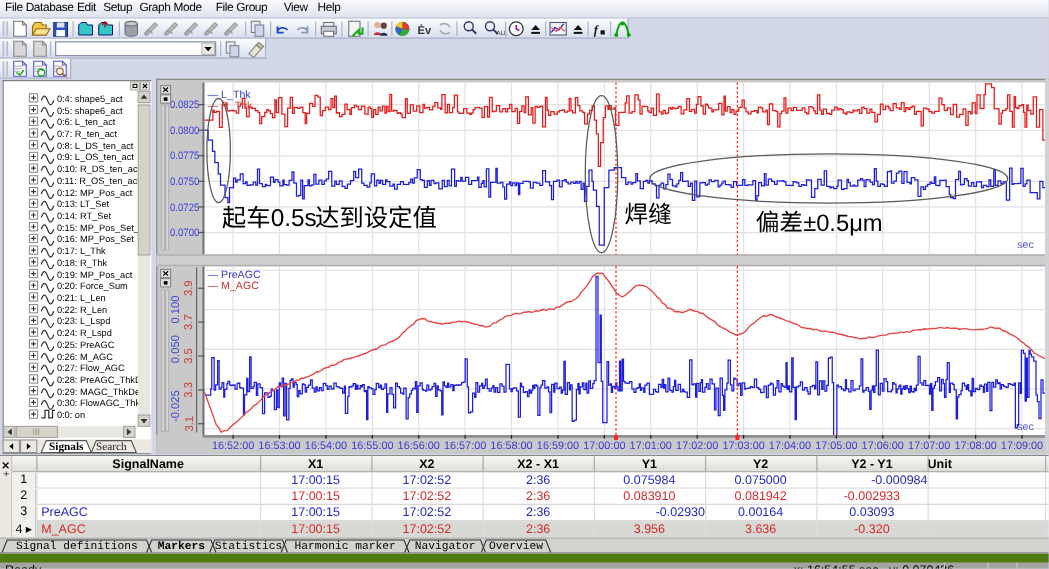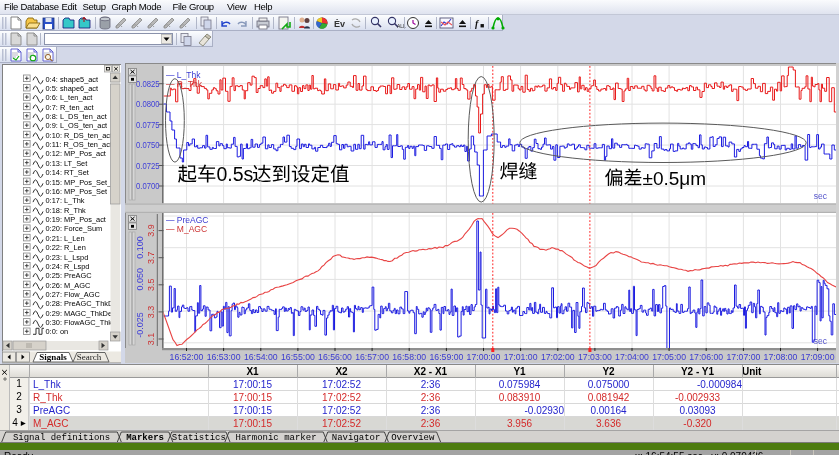--- a/index.html
+++ b/index.html
@@ -435,58 +435,57 @@
     <rect x="132.6" y="232" width="2.4" height="113" fill="#d6d6d6" stroke="#a8a8a8" stroke-width="0.7"></rect>
     <rect x="836" y="63" width="3" height="300" fill="#d2d2d2"></rect>
   </svg>
 <div style="position:absolute;left:0px;top:363.5px;width:839px;height:66px;background:#fff;border-top:1px solid #888">
     <div style="position:absolute;left:0px;top:0px;width:10px;height:66px;background:#ece9e2;border-right:1px solid #bbb"></div>
     <svg style="position:absolute;left:0px;top:2px" width="10" height="20" viewBox="0 0 10 20">
       <path d="M2.2 3l4.6 4.6M6.8 3L2.2 7.6" stroke="#000" stroke-width="1"></path>
       <path d="M3 12h4M5 10v4" stroke="#555" stroke-width="0.8"></path>
     </svg>
     <div style="position:absolute;left:10px;top:0px;width:829px;height:13.5px;background:linear-gradient(#f8f7f5,#dedcd6);border-bottom:1px solid #999"></div>
+    <div style="position:absolute;left:29px;top:1px;width:179px;height:12px;font:bold 10px 'Liberation Sans',sans-serif;text-align:center;color:#000">SignalName</div>
     <div style="position:absolute;left:208px;top:1px;width:89px;height:12px;font:bold 10px 'Liberation Sans',sans-serif;text-align:center;color:#000">X1</div>
     <div style="position:absolute;left:297px;top:1px;width:89px;height:12px;font:bold 10px 'Liberation Sans',sans-serif;text-align:center;color:#000">X2</div>
     <div style="position:absolute;left:386px;top:1px;width:89px;height:12px;font:bold 10px 'Liberation Sans',sans-serif;text-align:center;color:#000">X2 - X1</div>
     <div style="position:absolute;left:475px;top:1px;width:89px;height:12px;font:bold 10px 'Liberation Sans',sans-serif;text-align:center;color:#000">Y1</div>
     <div style="position:absolute;left:564px;top:1px;width:89px;height:12px;font:bold 10px 'Liberation Sans',sans-serif;text-align:center;color:#000">Y2</div>
     <div style="position:absolute;left:653px;top:1px;width:89px;height:12px;font:bold 10px 'Liberation Sans',sans-serif;text-align:center;color:#000">Y2 - Y1</div>
     <div style="position:absolute;left:742px;top:1px;width:94px;height:12px;font:bold 10px 'Liberation Sans',sans-serif;text-align:left;color:#000">Unit</div>
     <div style="position:absolute;left:29px;top:0px;width:1px;height:13.5px;background:#aaa"></div>
     <div style="position:absolute;left:208px;top:0px;width:1px;height:13.5px;background:#aaa"></div>
     <div style="position:absolute;left:297px;top:0px;width:1px;height:13.5px;background:#aaa"></div>
     <div style="position:absolute;left:386px;top:0px;width:1px;height:13.5px;background:#aaa"></div>
     <div style="position:absolute;left:475px;top:0px;width:1px;height:13.5px;background:#aaa"></div>
     <div style="position:absolute;left:564px;top:0px;width:1px;height:13.5px;background:#aaa"></div>
     <div style="position:absolute;left:653px;top:0px;width:1px;height:13.5px;background:#aaa"></div>
     <div style="position:absolute;left:742px;top:0px;width:1px;height:13.5px;background:#aaa"></div>
     <div style="position:absolute;left:836px;top:0px;width:1px;height:13.5px;background:#aaa"></div>
     <div style="position:absolute;left:10px;top:13.5px;width:829px;height:13px;background:#fff;border-bottom:1px solid #d8d8d8"></div>
     <div style="position:absolute;left:10px;top:13.5px;width:19px;height:13px;background:#f2f0ea;border-right:1px solid #ccc;font:10px 'Liberation Sans',sans-serif;color:#000;text-align:center">1</div>
-    <div style="position:absolute;left:33px;top:14.5px;width:170px;height:12px;font:10px 'Liberation Sans',sans-serif;color:#2525cc">L_Thk</div>
     <div style="position:absolute;left:208px;top:14.5px;width:89px;height:12px;font:10px 'Liberation Sans',sans-serif;color:#2525cc;text-align:center">17:00:15</div>
     <div style="position:absolute;left:297px;top:14.5px;width:89px;height:12px;font:10px 'Liberation Sans',sans-serif;color:#2525cc;text-align:center">17:02:52</div>
     <div style="position:absolute;left:386px;top:14.5px;width:89px;height:12px;font:10px 'Liberation Sans',sans-serif;color:#2525cc;text-align:center">2:36</div>
     <div style="position:absolute;left:475px;top:14.5px;width:89px;height:12px;font:10px 'Liberation Sans',sans-serif;color:#2525cc;text-align:center">0.075984</div>
     <div style="position:absolute;left:564px;top:14.5px;width:89px;height:12px;font:10px 'Liberation Sans',sans-serif;color:#2525cc;text-align:center">0.075000</div>
     <div style="position:absolute;left:653px;top:14.5px;width:89px;height:12px;font:10px 'Liberation Sans',sans-serif;color:#2525cc;text-align:right">-0.000984</div>
     <div style="position:absolute;left:742px;top:14.5px;width:94px;height:12px;font:10px 'Liberation Sans',sans-serif;color:#2525cc;text-align:center"></div>
     <div style="position:absolute;left:29px;top:13.5px;width:1px;height:13px;background:#ddd"></div>
     <div style="position:absolute;left:208px;top:13.5px;width:1px;height:13px;background:#ddd"></div>
     <div style="position:absolute;left:297px;top:13.5px;width:1px;height:13px;background:#ddd"></div>
     <div style="position:absolute;left:386px;top:13.5px;width:1px;height:13px;background:#ddd"></div>
     <div style="position:absolute;left:475px;top:13.5px;width:1px;height:13px;background:#ddd"></div>
     <div style="position:absolute;left:564px;top:13.5px;width:1px;height:13px;background:#ddd"></div>
     <div style="position:absolute;left:653px;top:13.5px;width:1px;height:13px;background:#ddd"></div>
     <div style="position:absolute;left:742px;top:13.5px;width:1px;height:13px;background:#ddd"></div>
     <div style="position:absolute;left:836px;top:13.5px;width:1px;height:13px;background:#ddd"></div>
     <div style="position:absolute;left:10px;top:26.5px;width:829px;height:13px;background:#fff;border-bottom:1px solid #d8d8d8"></div>
     <div style="position:absolute;left:10px;top:26.5px;width:19px;height:13px;background:#f2f0ea;border-right:1px solid #ccc;font:10px 'Liberation Sans',sans-serif;color:#000;text-align:center">2</div>
-    <div style="position:absolute;left:33px;top:27.5px;width:170px;height:12px;font:10px 'Liberation Sans',sans-serif;color:#d42a2a">R_Thk</div>
     <div style="position:absolute;left:208px;top:27.5px;width:89px;height:12px;font:10px 'Liberation Sans',sans-serif;color:#d42a2a;text-align:center">17:00:15</div>
     <div style="position:absolute;left:297px;top:27.5px;width:89px;height:12px;font:10px 'Liberation Sans',sans-serif;color:#d42a2a;text-align:center">17:02:52</div>
     <div style="position:absolute;left:386px;top:27.5px;width:89px;height:12px;font:10px 'Liberation Sans',sans-serif;color:#d42a2a;text-align:center">2:36</div>
     <div style="position:absolute;left:475px;top:27.5px;width:89px;height:12px;font:10px 'Liberation Sans',sans-serif;color:#d42a2a;text-align:center">0.083910</div>
     <div style="position:absolute;left:564px;top:27.5px;width:89px;height:12px;font:10px 'Liberation Sans',sans-serif;color:#d42a2a;text-align:center">0.081942</div>
     <div style="position:absolute;left:653px;top:27.5px;width:89px;height:12px;font:10px 'Liberation Sans',sans-serif;color:#d42a2a;text-align:center">-0.002933</div>
     <div style="position:absolute;left:742px;top:27.5px;width:94px;height:12px;font:10px 'Liberation Sans',sans-serif;color:#d42a2a;text-align:center"></div>
     <div style="position:absolute;left:29px;top:26.5px;width:1px;height:13px;background:#ddd"></div>
     <div style="position:absolute;left:208px;top:26.5px;width:1px;height:13px;background:#ddd"></div>
     <div style="position:absolute;left:297px;top:26.5px;width:1px;height:13px;background:#ddd"></div>

